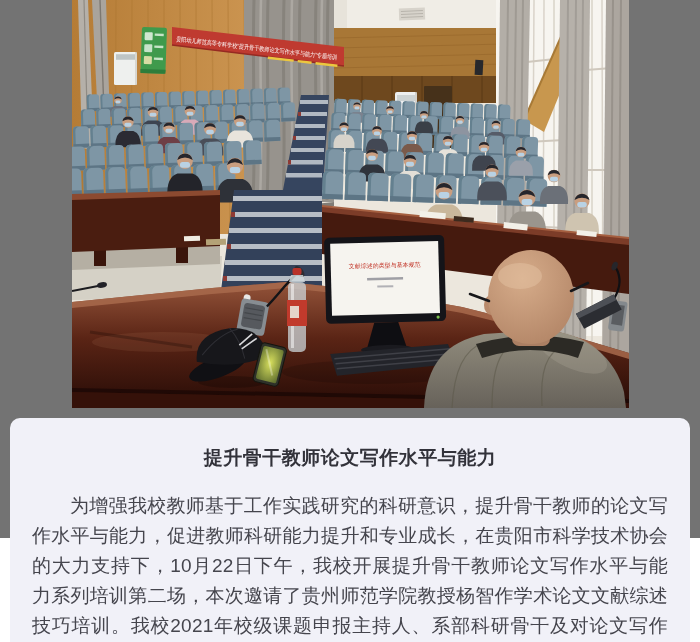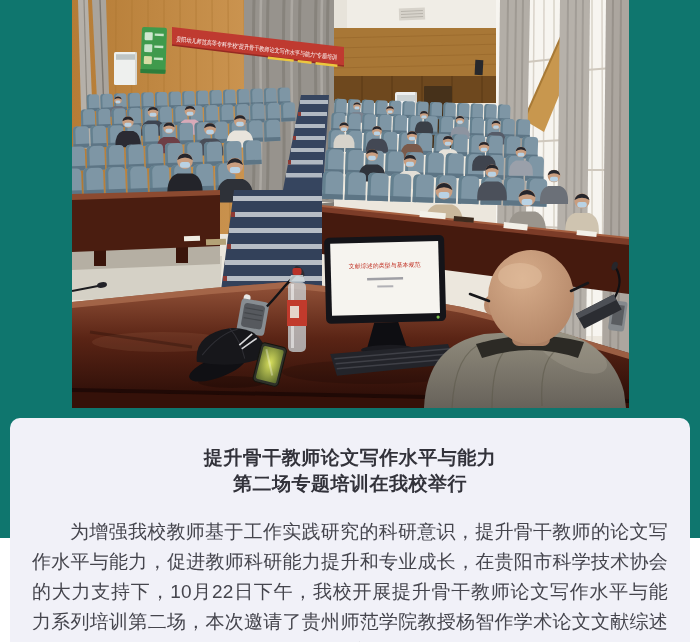--- a/index.html
+++ b/index.html
@@ -1,17 +1,17 @@
 <!DOCTYPE html>
 <html><head>
 <meta charset="utf-8">
 <style>
   html,body{margin:0;padding:0;width:700px;height:642px;overflow:hidden;background:#ffffff;
     font-family:"Liberation Sans",sans-serif;}
-  .page{width:700px;height:538px;background:#0f766e;}
+  .page{width:700px;height:538px;background:#737373;}
   .photo-wrap{width:557px;height:408px;margin:0 auto;display:block;overflow:hidden;}
   .photo-wrap svg{display:block;}
   .card{margin:10px 10px 0 10px;background:#f1f1f8;border-radius:10px;min-height:224px;padding-bottom:20px;}
   .card-title{font-size:19px;font-weight:700;color:#32323a;text-align:center;line-height:26px;
     padding-top:27px;margin:0;letter-spacing:0.5px;}
   .card-title span{display:block;}
   .card-body{font-size:19px;color:#45454d;line-height:30px;text-align:justify;
     margin:20px 22px 0 22px;text-indent:2em;letter-spacing:0.2px;}
 </style>
 </head>
@@ -433,18 +433,17 @@
       <ellipse cx="448" cy="276" rx="22" ry="13" fill="#e3c2a2" opacity="0.5"></ellipse>
       <path d="M417,301 L398,294" stroke="#17171a" stroke-width="2.6" stroke-linecap="round"></path>
       <path d="M499,291 L516,283" stroke="#17171a" stroke-width="2.6" stroke-linecap="round"></path>
     </g>
   </svg>
   </figure>
 
   <section class="card">
     <h1 class="card-title">
       <span>提升骨干教师论文写作水平与能力</span>
-      <span>第二场专题培训在我校举行</span>
     </h1>
     <p class="card-body">为增强我校教师基于工作实践研究的科研意识，提升骨干教师的论文写作水平与能力，促进教师科研能力提升和专业成长，在贵阳市科学技术协会的大力支持下，10月22日下午，我校开展提升骨干教师论文写作水平与能力系列培训第二场，本次邀请了贵州师范学院教授杨智作学术论文文献综述技巧培训。我校2021年校级课题申报主持人、系部科研骨干及对论文写作感兴趣的教师等50余人参加培训。</p>
   </section>
 
 </div>
 
 </body></html>

